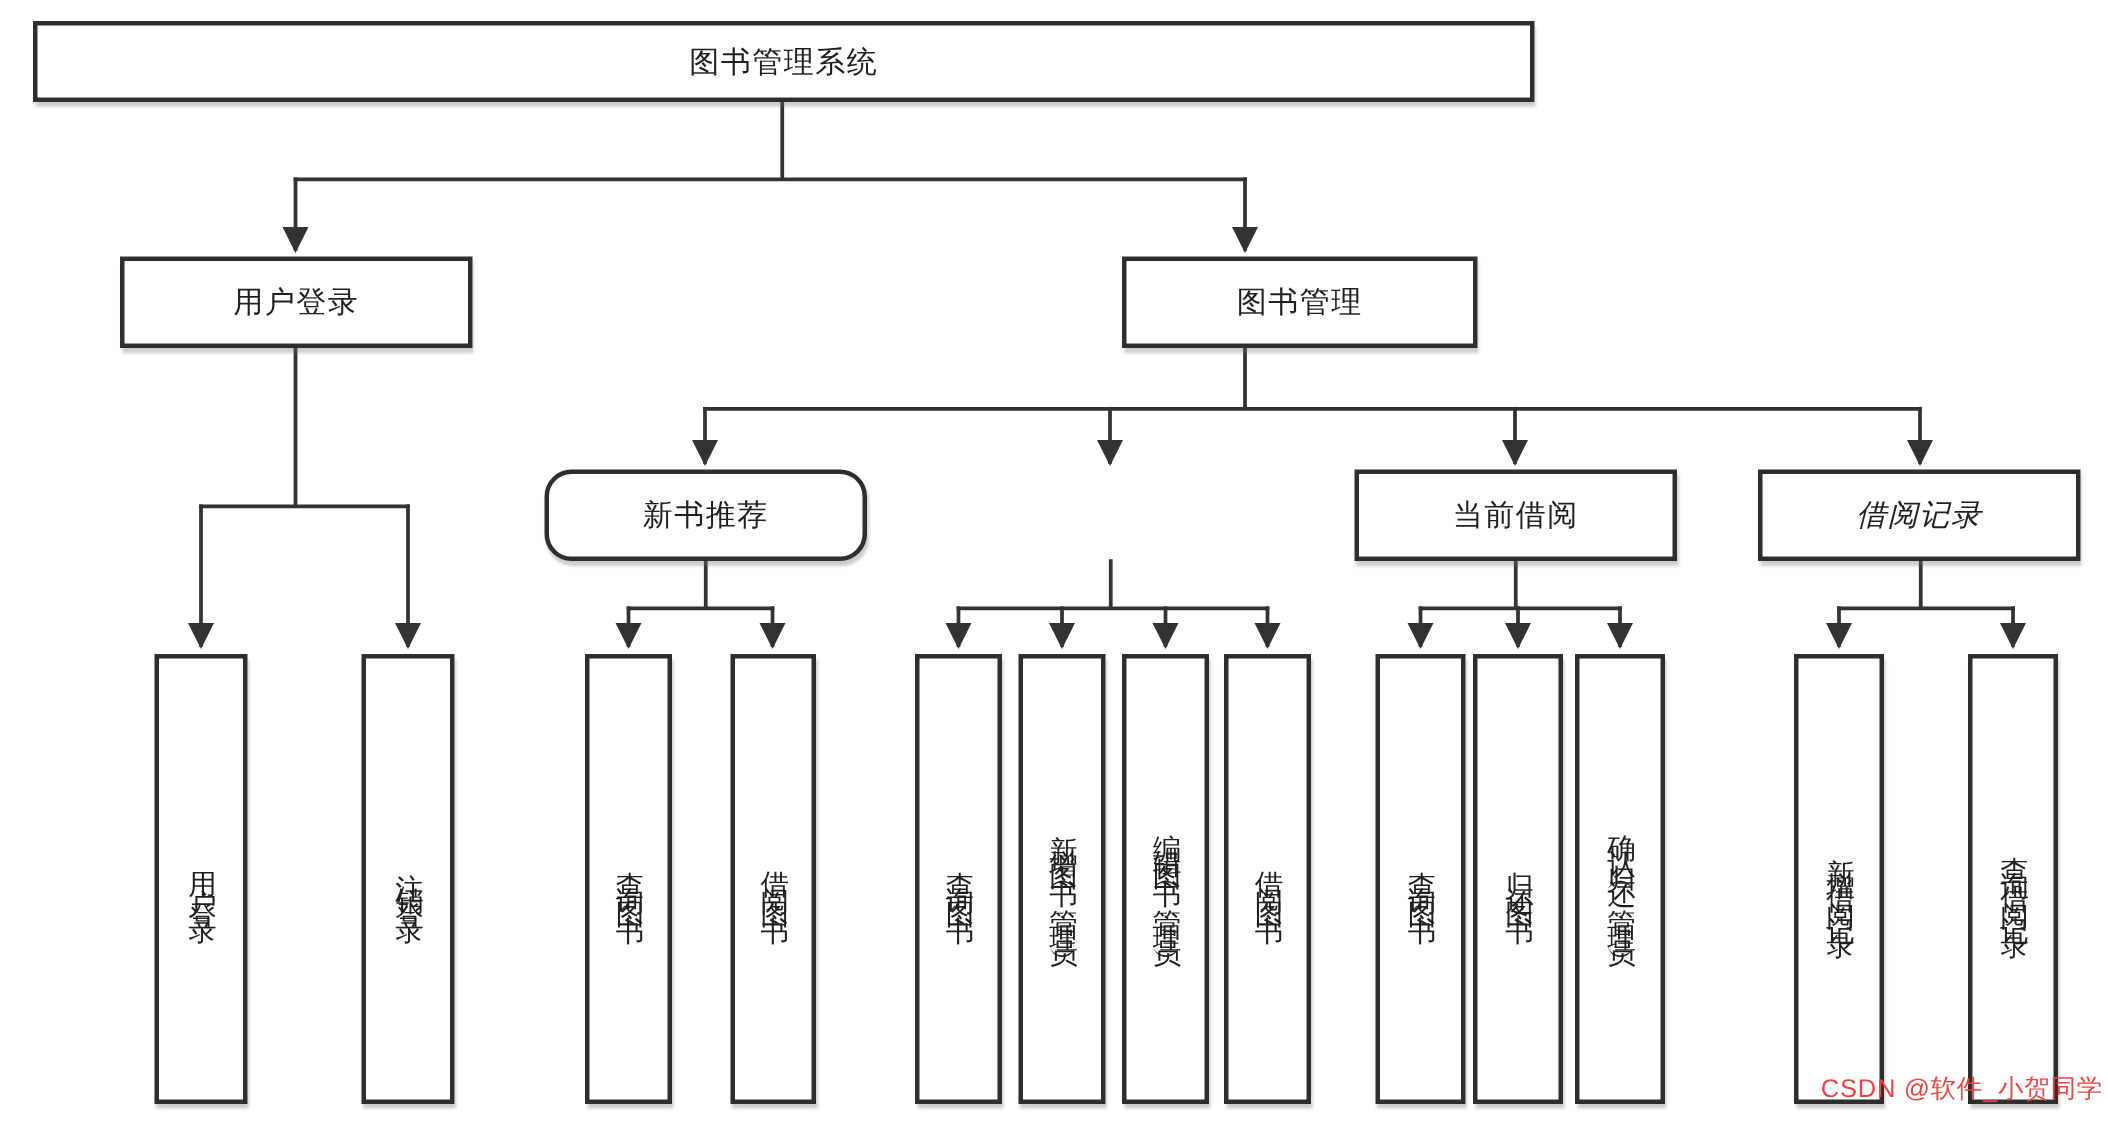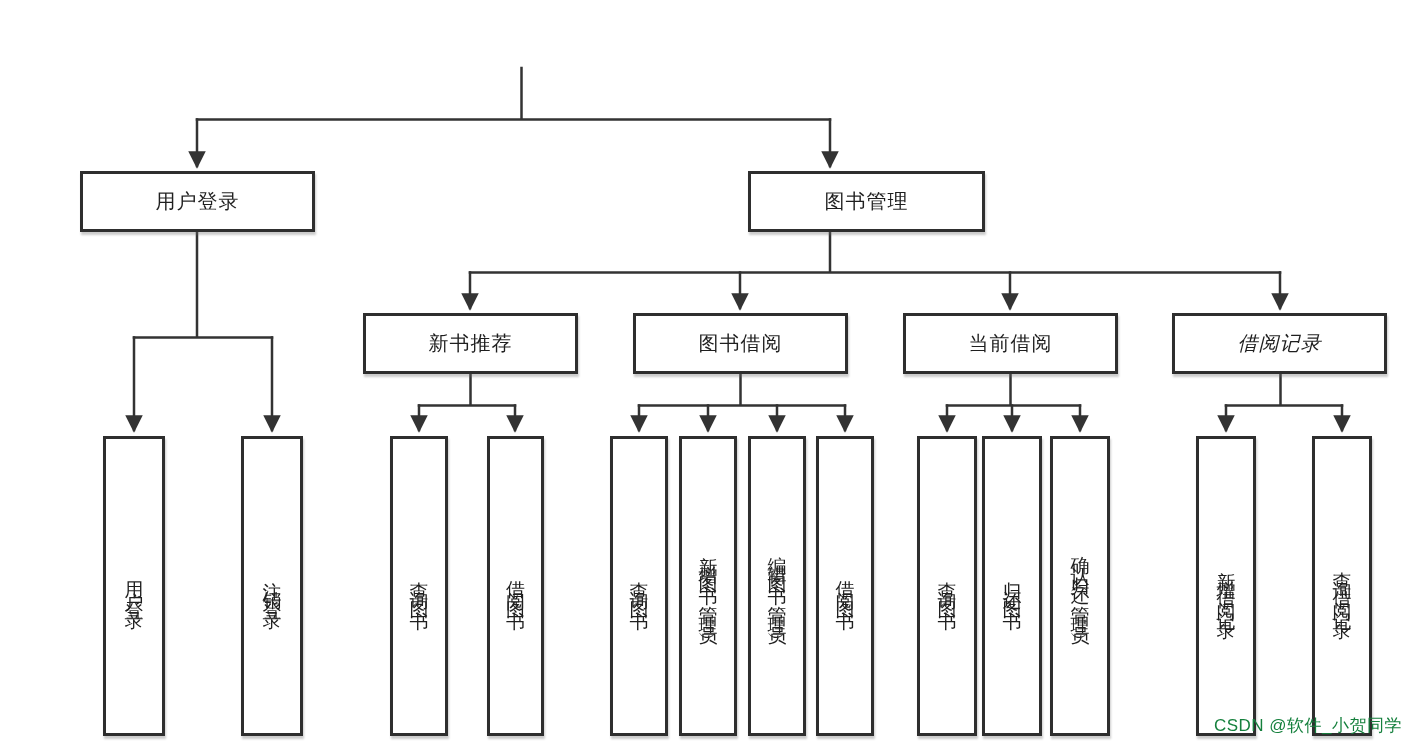--- a/index.html
+++ b/index.html
@@ -34,21 +34,21 @@
     text-orientation:mixed;
     font-size:19px;
     letter-spacing:10px;
     white-space:normal;
   }
   .watermark{
     position:absolute;
     right:3px;top:714px;
     z-index:3;
     font-size:17px;
-    color:#15803d;
+    color:#ef4444;
     letter-spacing:0.5px;
   }
 </style>
 </head>
 <body>
 
 <div id="canvas">
 
   <svg id="connectors" width="1405" height="747" viewBox="0 0 1405 747">
     <defs>
@@ -83,26 +83,26 @@
       <path d="M1010.5,374 V405.5 M947,405.5 H1080"></path>
       <path d="M947,405.5 V430" marker-end="url(#arr)"></path>
       <path d="M1012,405.5 V430" marker-end="url(#arr)"></path>
       <path d="M1080,405.5 V430" marker-end="url(#arr)"></path>
       <path d="M1280.5,374 V405.5 M1226,405.5 H1342"></path>
       <path d="M1226,405.5 V430" marker-end="url(#arr)"></path>
       <path d="M1342,405.5 V430" marker-end="url(#arr)"></path>
     </g>
   </svg>
 
+  <div class="node hbox root">图书管理系统</div>
 
   <div class="node hbox lvl2" style="left:80px;width:235px;">用户登录</div>
   <div class="node hbox lvl2" style="left:748px;width:237px;">图书管理</div>
 
-  <div class="node hbox lvl3" style="left:363px;width:215px;">新书推荐</div>
-  <div class="node hbox lvl3" style="left:633px;width:215px;">图书借阅</div>
+  <div class="node hbox lvl3" style="left:363px;width:215px;border-radius:18px;">新书推荐</div>
   <div class="node hbox lvl3" style="left:903px;width:215px;text-align:center;">当前借阅</div>
   <div class="node hbox lvl3" style="left:1172px;width:215px;font-style:italic;">借阅记录</div>
 
   <div class="node leaf" style="left:103px;width:62px;">用户登录</div>
   <div class="node leaf" style="left:241px;width:62px;">注销登录</div>
 
   <div class="node leaf" style="left:390px;width:58px;">查询图书</div>
   <div class="node leaf" style="left:487px;width:57px;">借阅图书</div>
 
   <div class="node leaf" style="left:610px;width:58px;">查询图书</div>

